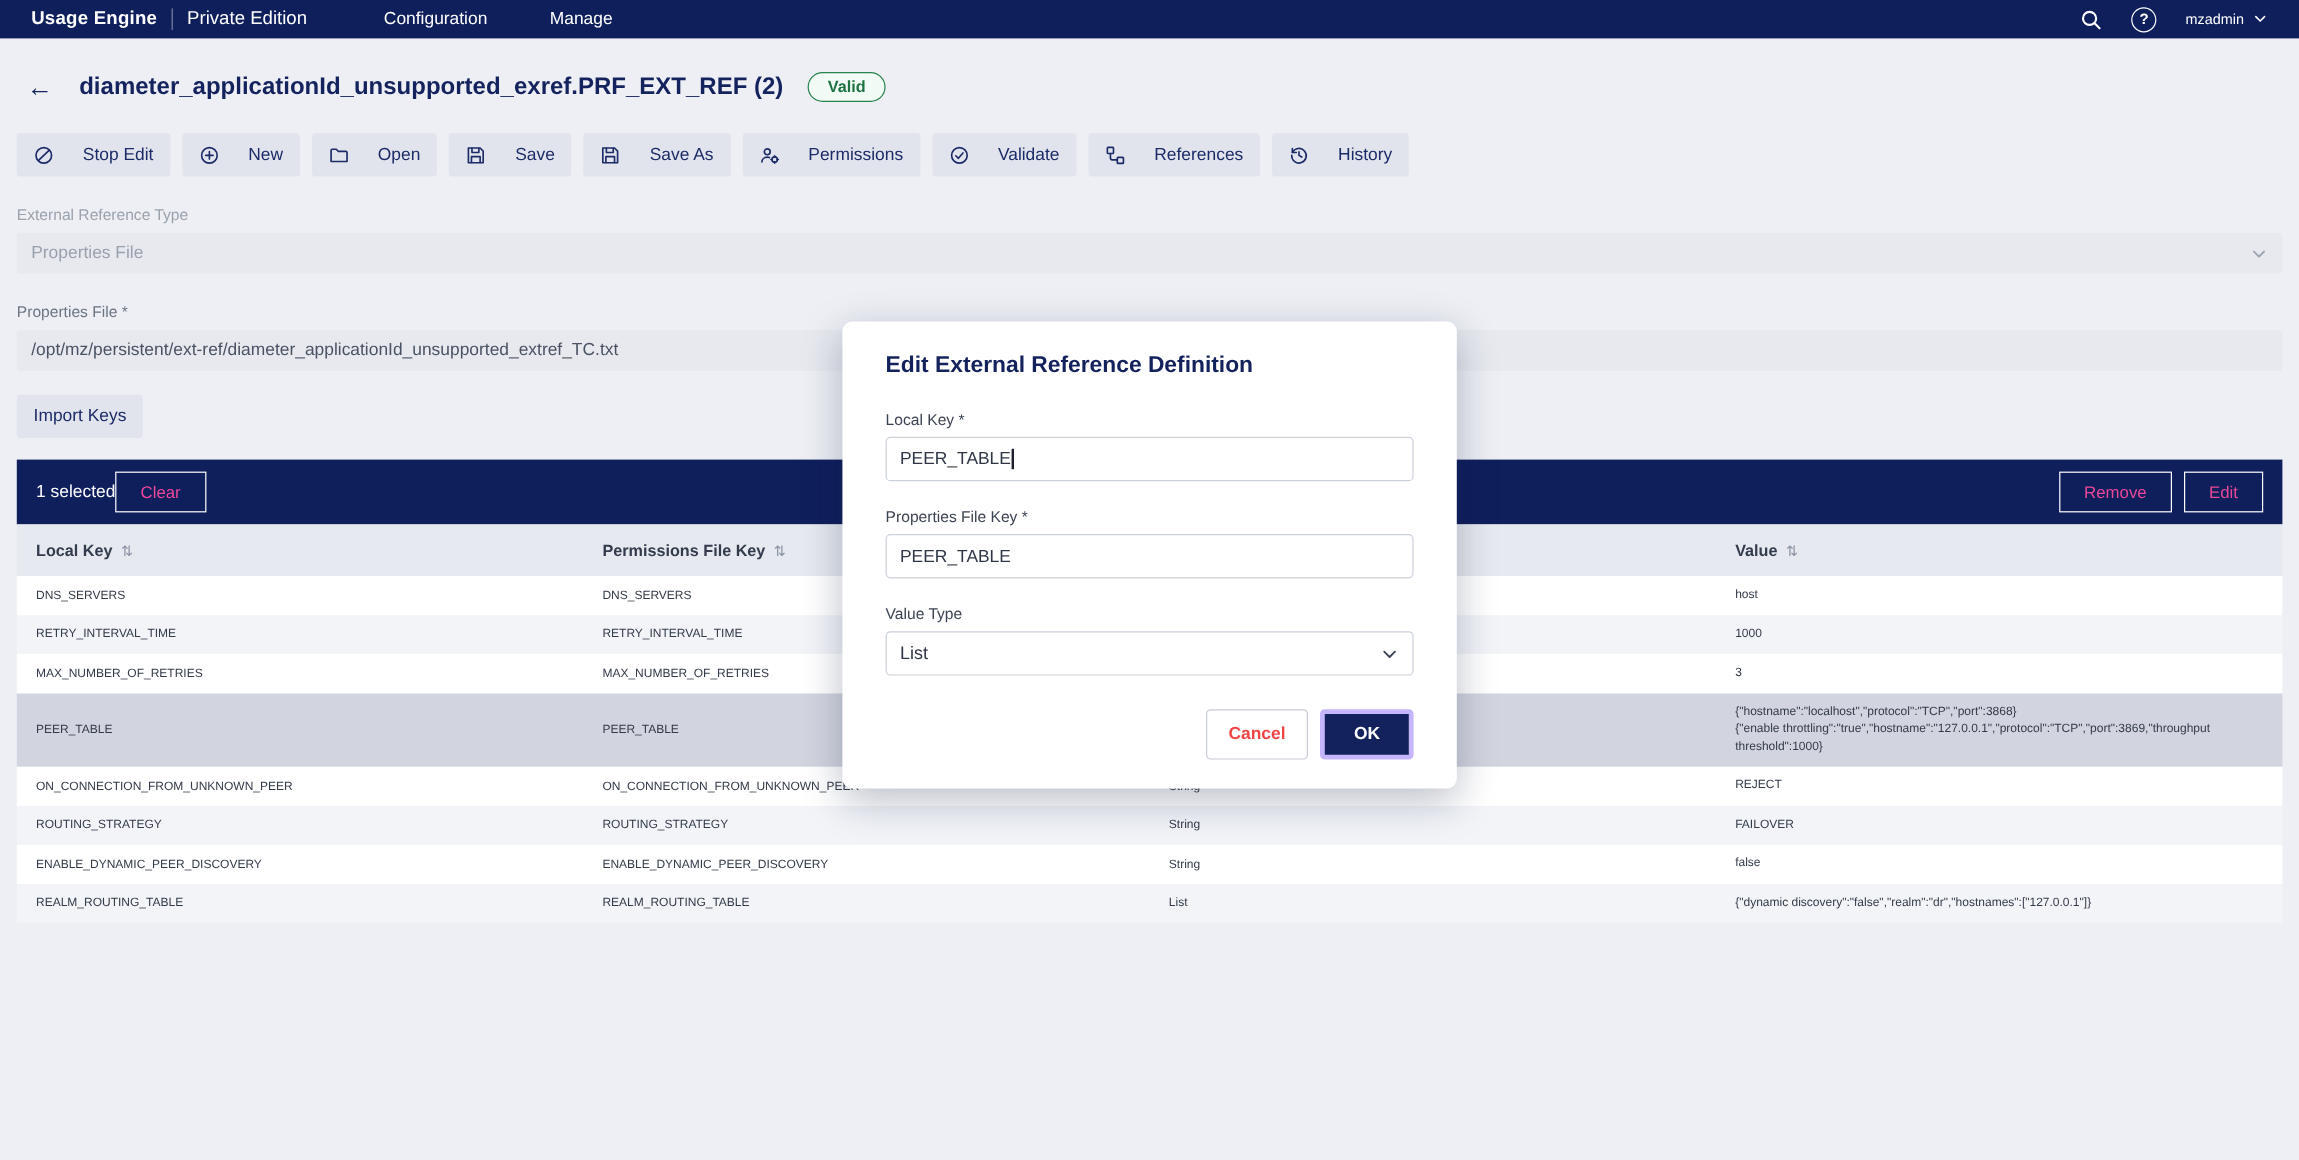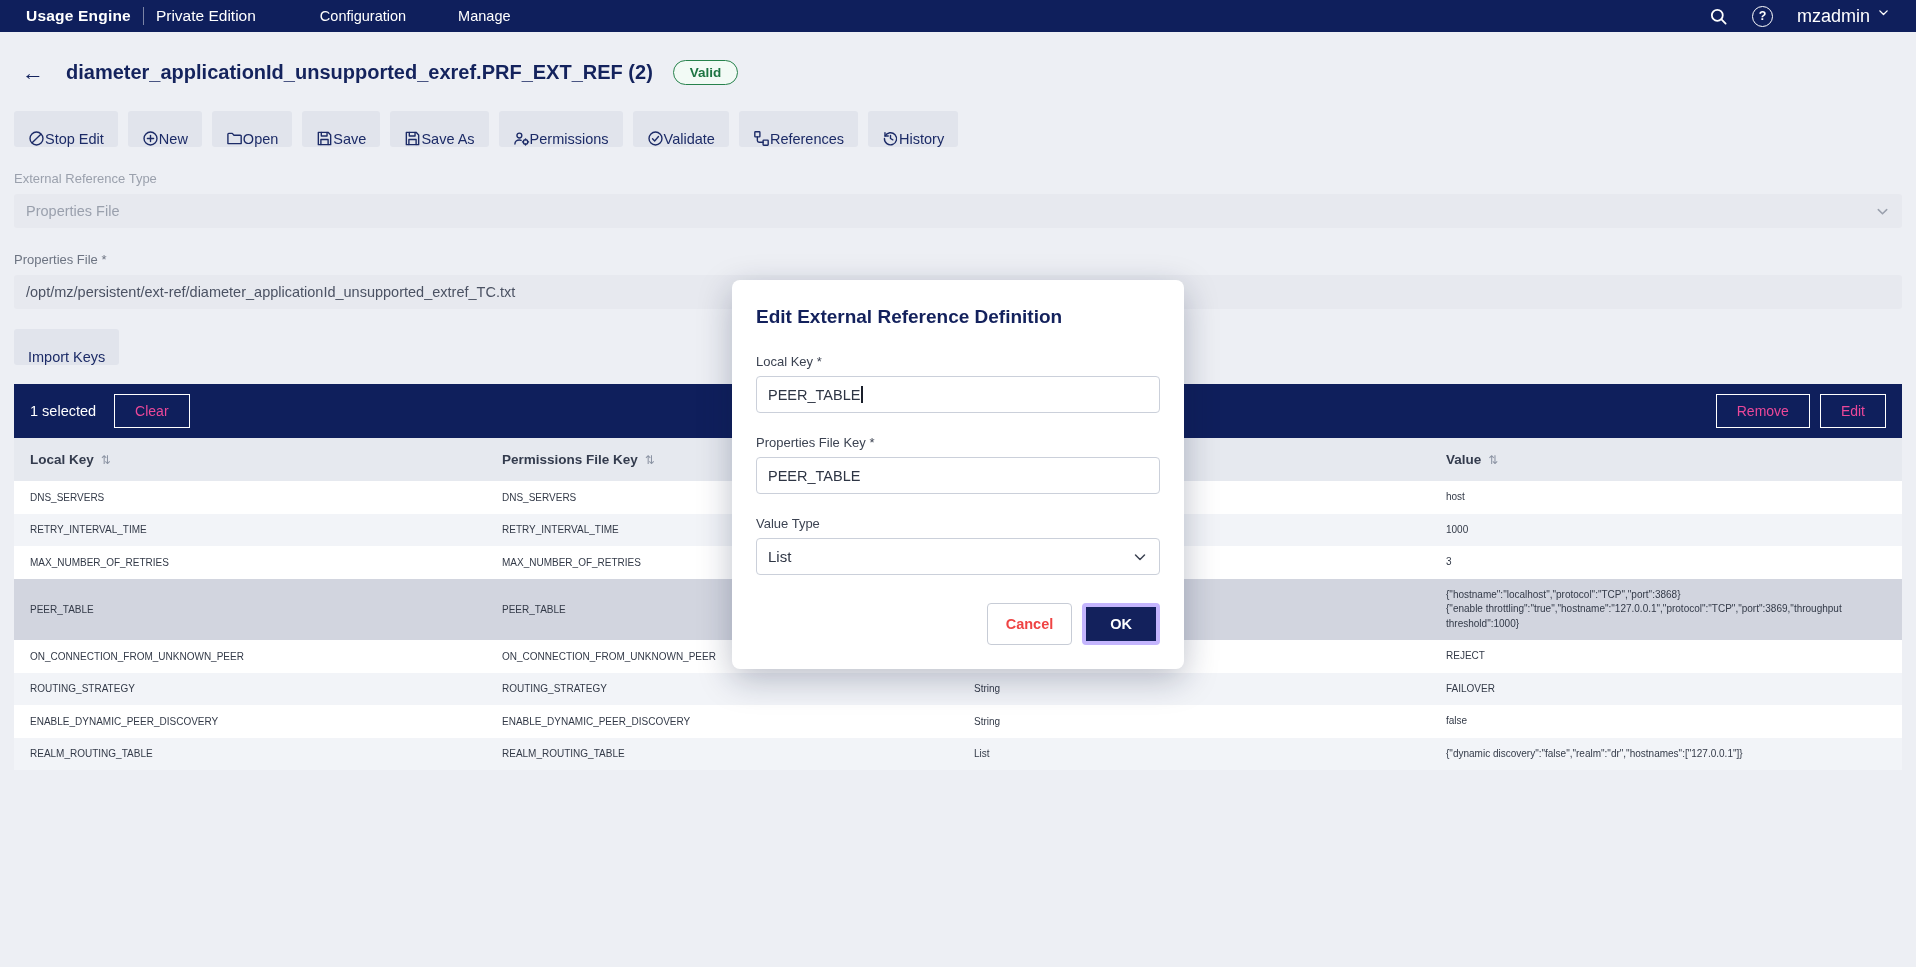--- a/index.html
+++ b/index.html
@@ -13,56 +13,56 @@
   
   .navbar{height:32px;background:#0f1f5c;display:flex;align-items:center;padding:0 26px;color:#fff}
   .brand{font-weight:700;font-size:15.5px;letter-spacing:.2px;cursor:pointer}
   .nav-divider{width:1px;height:18px;background:rgba(255,255,255,.45);margin:0 12px}
   .edition{font-size:15.5px}
   .nav-menu{display:flex;gap:52px;margin-left:64px}
   .nav-item{font-size:14.5px;cursor:pointer}
   .nav-right{margin-left:auto;display:flex;align-items:center;gap:24px}
   .nav-ic{display:flex;cursor:pointer}
   .help-ic{width:21px;height:21px;border:1.7px solid #fff;border-radius:50%;display:flex;align-items:center;justify-content:center;font-size:12.5px;font-weight:700;cursor:pointer}
-  .user{display:flex;gap:7px;font-size:18px;cursor:pointer}
+  .user{display:flex;gap:7px;font-size:12px;cursor:pointer}
   
   .content{padding:0 14px}
   .title-row{display:flex;align-items:center;gap:14px;margin-top:28px}
   .back{background:none;border:none;font-size:22px;color:#14235d;cursor:pointer;padding:0 8px;line-height:1;font-family:inherit}
   h1{font-size:20px;color:#14235d;margin:0;font-weight:700}
   .badge{border:1.5px solid #27824c;color:#1d7442;background:#f2faf5;border-radius:999px;padding:4px 16px;font-size:13.5px;font-weight:600;margin-left:6px}
   
   .toolbar{display:flex;gap:10px;margin-top:26px}
-  .btn{display:inline-flex;align-items:flex-end;gap:0;background:#e1e4ec;border:none;border-radius:3px;height:36px;padding:0 14px;font-size:14.5px;font-weight:500;color:#1c2b67;cursor:pointer;font-family:inherit}
+  .btn{display:inline-flex;align-items:center;gap:24px;background:#e1e4ec;border:none;border-radius:3px;height:36px;padding:0 14px;font-size:14.5px;font-weight:500;color:#1c2b67;cursor:pointer;font-family:inherit}
   .btn-ic{display:flex}
   
   .field-label{font-size:13px;color:#6d7482;margin:24px 0 8px}
   .field-label.dim{color:#9ba1ad}
   .field{height:34px;background:#e7e9ef;border-radius:3px;display:flex;align-items:center;justify-content:space-between;padding:0 12px;font-size:14.5px}
   .field .muted{color:#9aa0ad}
   .field .dark{color:#4b5263}
   .chev{color:#9aa0ad;display:flex}
   .chev.dark{color:#3c4352}
   .import{margin-top:20px}
   
   .table{margin-top:18px}
-  .band{background:#0f1f5c;height:54px;display:flex;align-items:center;gap:18px;padding:0 16px;color:#fff}
+  .band{background:#0f1f5c;height:54px;display:flex;align-items:center;padding:0 16px;color:#fff}
   .sel-count{font-size:14.5px}
   .ghost{background:transparent;border:1px solid #fff;color:#ec4899;border-radius:0;padding:8px 20px;font-size:14px;cursor:pointer;font-family:inherit}
   .band-right{margin-left:auto;display:flex;gap:10px}
   .thead{display:grid;grid-template-columns:repeat(4,1fr);background:#e6e9ef}
   .th{display:flex;align-items:center;gap:7px;padding:14px 16px;font-size:13.5px;font-weight:700;color:#333b4d;cursor:pointer}
   .sort{color:#8a92a2;font-size:12px;font-weight:400}
   .t-row{display:grid;grid-template-columns:repeat(4,1fr);align-items:center;background:#fff;cursor:pointer}
   .t-row.alt{background:#f2f4f8}
   .t-row.sel{background:#d2d5df}
   .td{padding:9px 16px;font-size:10px;color:#333a48}
   .td.value{white-space:pre-wrap;overflow-wrap:anywhere;line-height:1.45}
   
-  .modal{position:absolute;top:280px;left:50%;transform:translateX(-50%);width:452px;background:#fff;border-radius:8px;box-shadow:0 10px 34px rgba(15,25,60,.28);padding:26px 24px 24px;z-index:20}
+  .modal{position:absolute;top:268px;left:50%;transform:translateX(-50%);width:512px;background:#fff;border-radius:8px;box-shadow:0 10px 34px rgba(15,25,60,.28);padding:26px 36px 24px;z-index:20}
   .modal h2{margin:0 0 26px;font-size:19px;color:#13215c;font-weight:700}
   .m-group{margin-bottom:22px}
   .m-group label{display:block;font-size:13px;color:#3c4352;margin-bottom:7px;font-weight:500}
   .m-input{height:37px;border:1px solid #cbd0da;border-radius:4px;display:flex;align-items:center;padding:0 11px;font-size:14.5px;color:#2e3544;background:#fff;cursor:text}
   .m-input.select{justify-content:space-between;cursor:pointer}
   .m-input.select span:first-child{font-size:15px}
   .caret{display:inline-block;width:1.5px;height:17px;background:#1a1f2b;margin-left:1px}
   .m-footer{display:flex;justify-content:flex-end;gap:10px;margin-top:28px}
   .m-cancel{background:#fff;border:1px solid #c7ccd6;border-radius:4px;padding:9px 18px;font-size:14.5px;font-weight:600;color:#ef4444;cursor:pointer;font-family:inherit}
   .m-ok{background:#13215c;border:4px solid #c4b5fd;border-radius:4px;padding:9px 24px;font-size:14.5px;font-weight:700;color:#fff;cursor:pointer;font-family:inherit}

